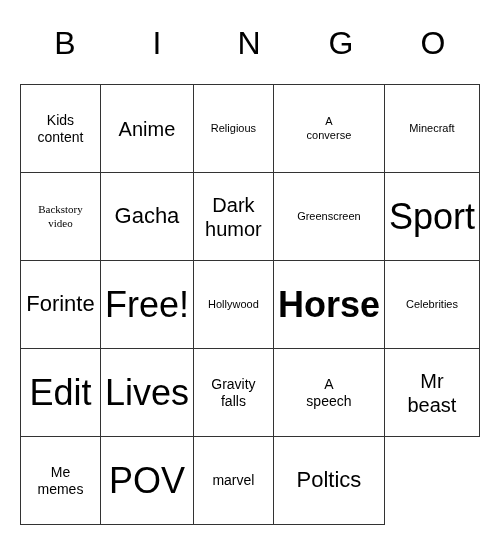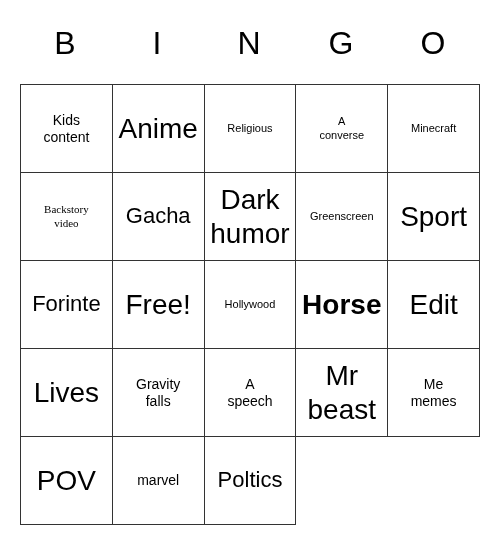--- a/index.html
+++ b/index.html
@@ -65,25 +65,25 @@
 
     .size-medium {
       font-size: 14px;
     }
 
     .size-large {
       font-size: 22px;
     }
 
     .size-xlarge {
-      font-size: 28px;
+      font-size: 20px;
     }
 
     .size-xxlarge {
-      font-size: 28px;
+      font-size: 36px;
     }
   </style>
 </head>
 <body>
 
 <div class="bingo-card">
   <div class="bingo-header">
 
   <div class="bingo-header-cell">B</div>
       <div class="bingo-header-cell">I</div>
@@ -133,20 +133,23 @@
       <div class="bingo-cell">
         <span class="cell-text size-xxlarge" style="white-space: pre-line;">Free!</span>
       </div>
       <div class="bingo-cell">
         <span class="cell-text size-small" style="white-space: pre-line;">Hollywood</span>
       </div>
       <div class="bingo-cell">
         <span class="cell-text size-xxlarge" style="white-space: pre-line; font-weight: bold;">Horse</span>
       </div>
       <div class="bingo-cell">
+        <span class="cell-text size-small" style="white-space: pre-line;">Celebrities</span>
+      </div>
+      <div class="bingo-cell">
         <span class="cell-text size-xxlarge" style="white-space: pre-line;">Edit</span>
       </div>
       <div class="bingo-cell">
         <span class="cell-text size-xxlarge" style="white-space: pre-line;">Lives</span>
       </div>
       <div class="bingo-cell">
         <span class="cell-text size-medium" style="white-space: pre-line;">Gravity
 falls</span>
       </div>
       <div class="bingo-cell">

